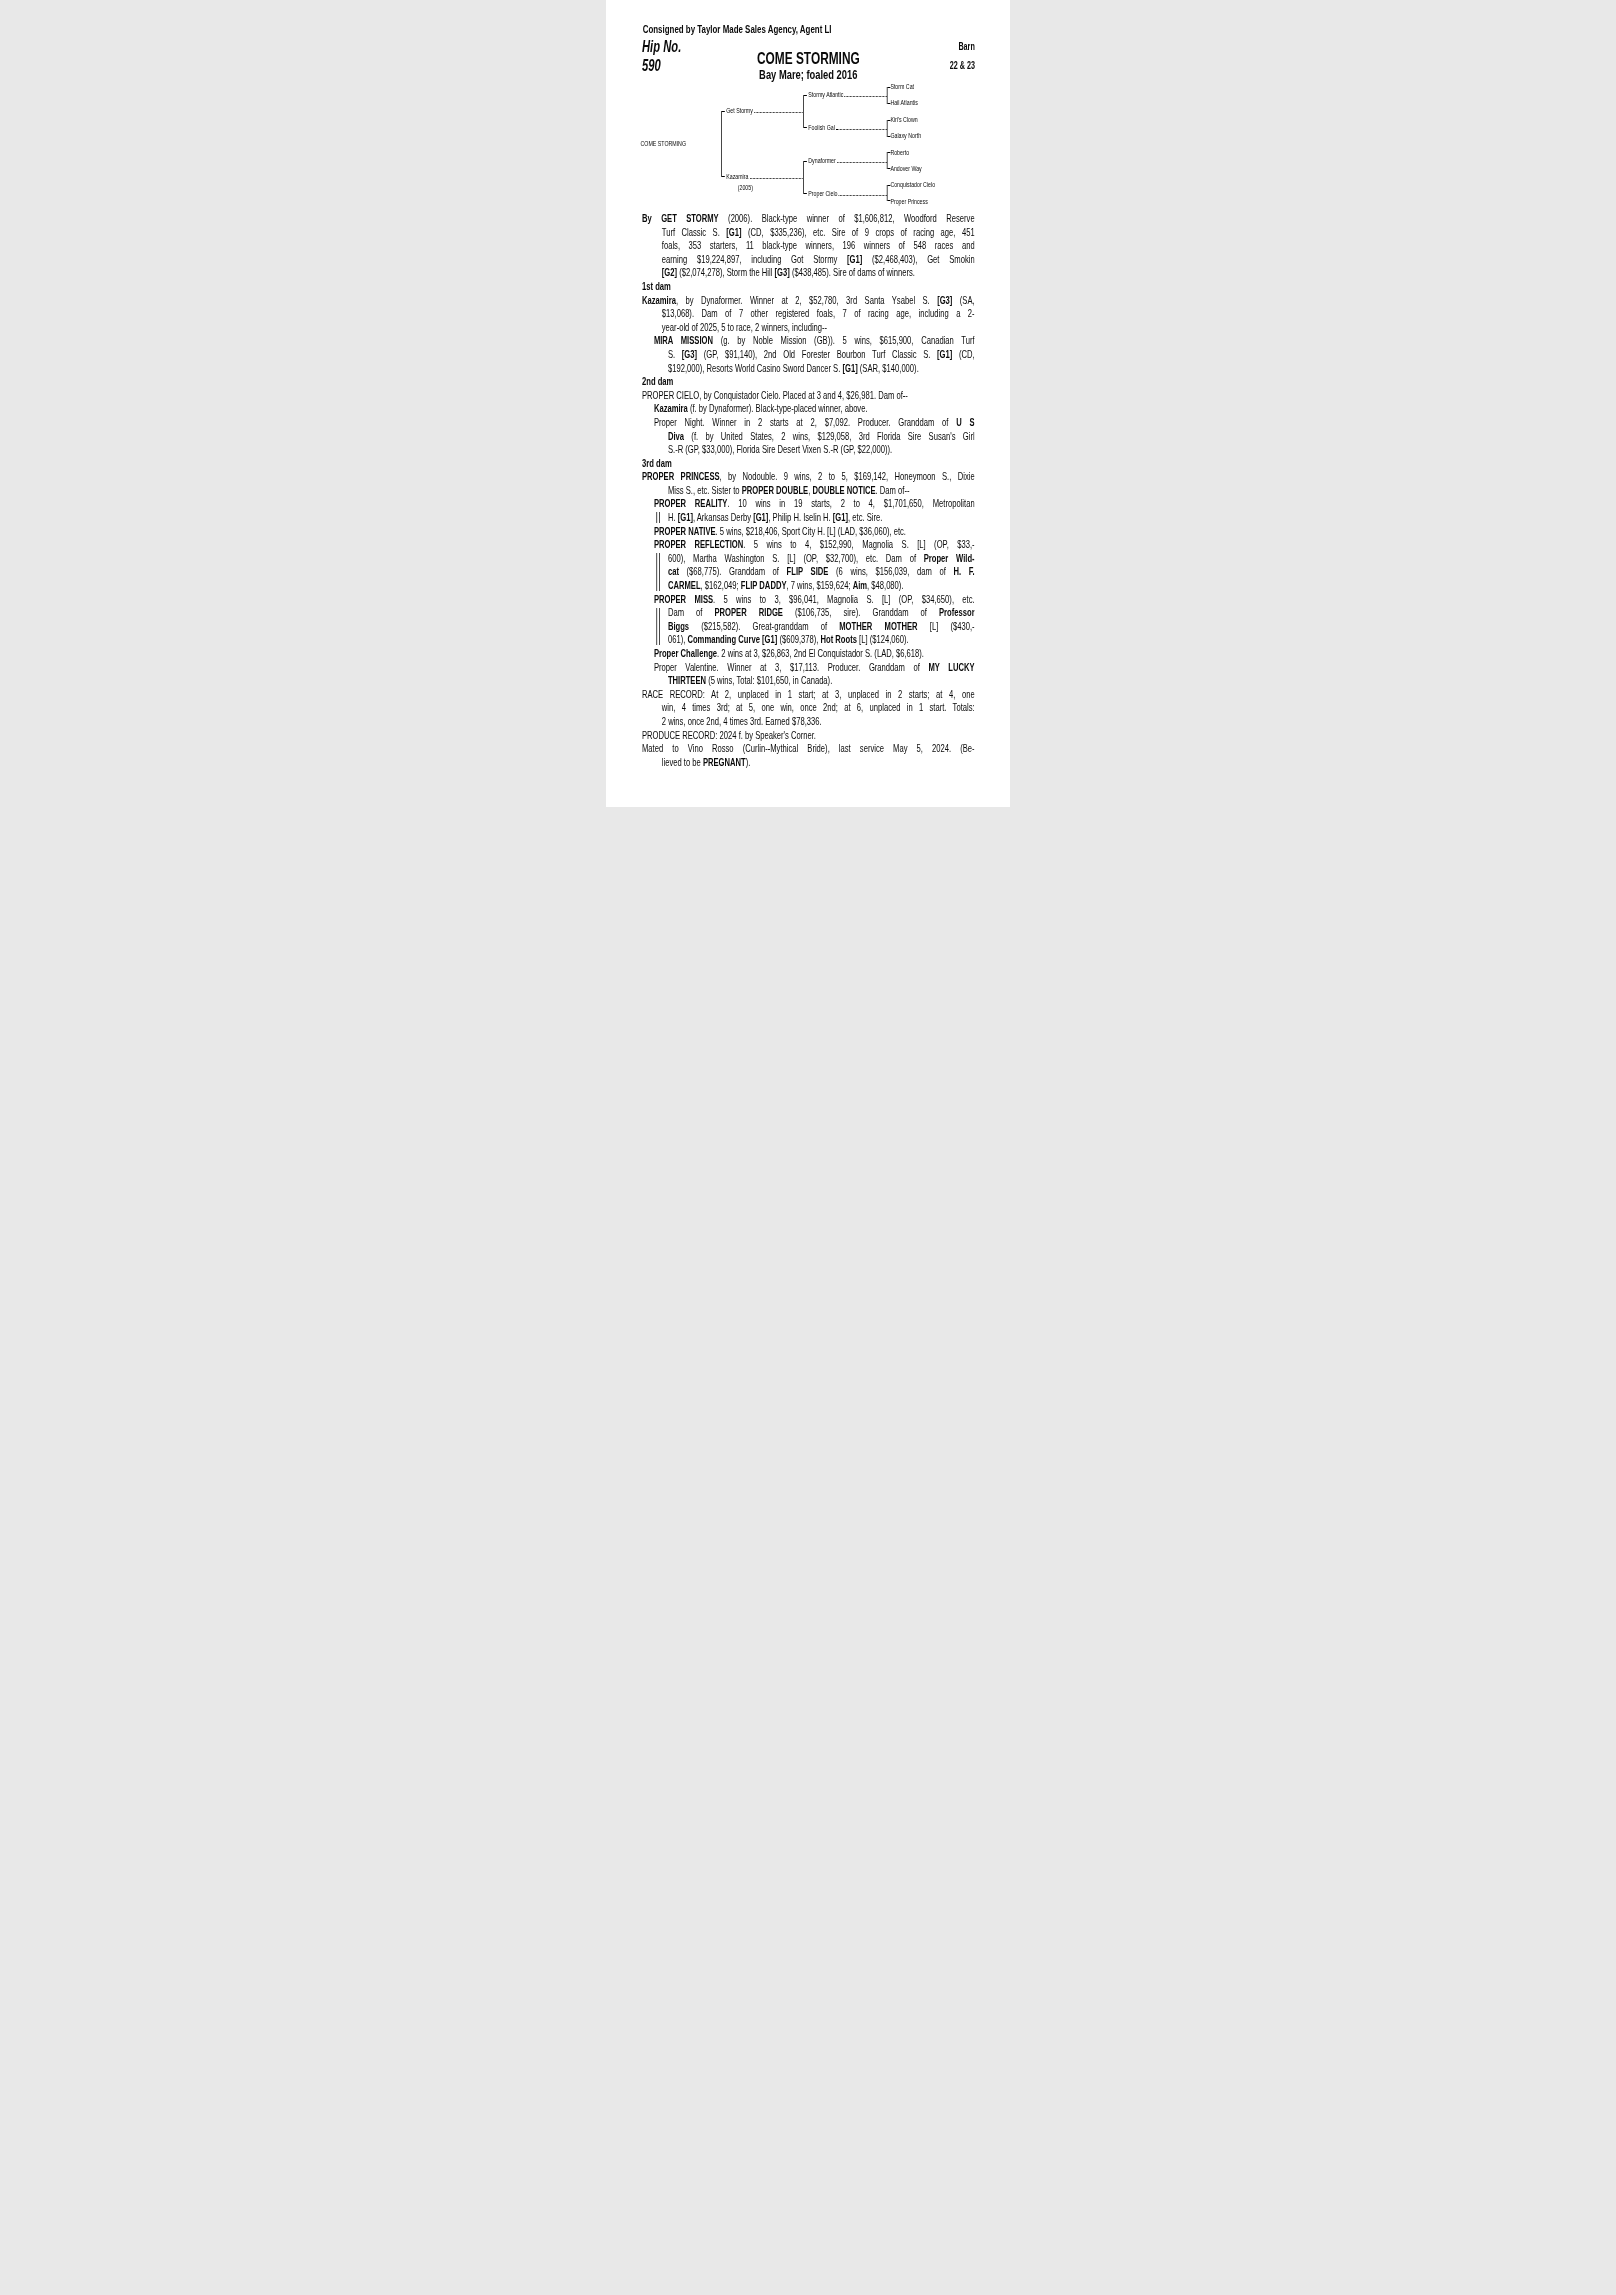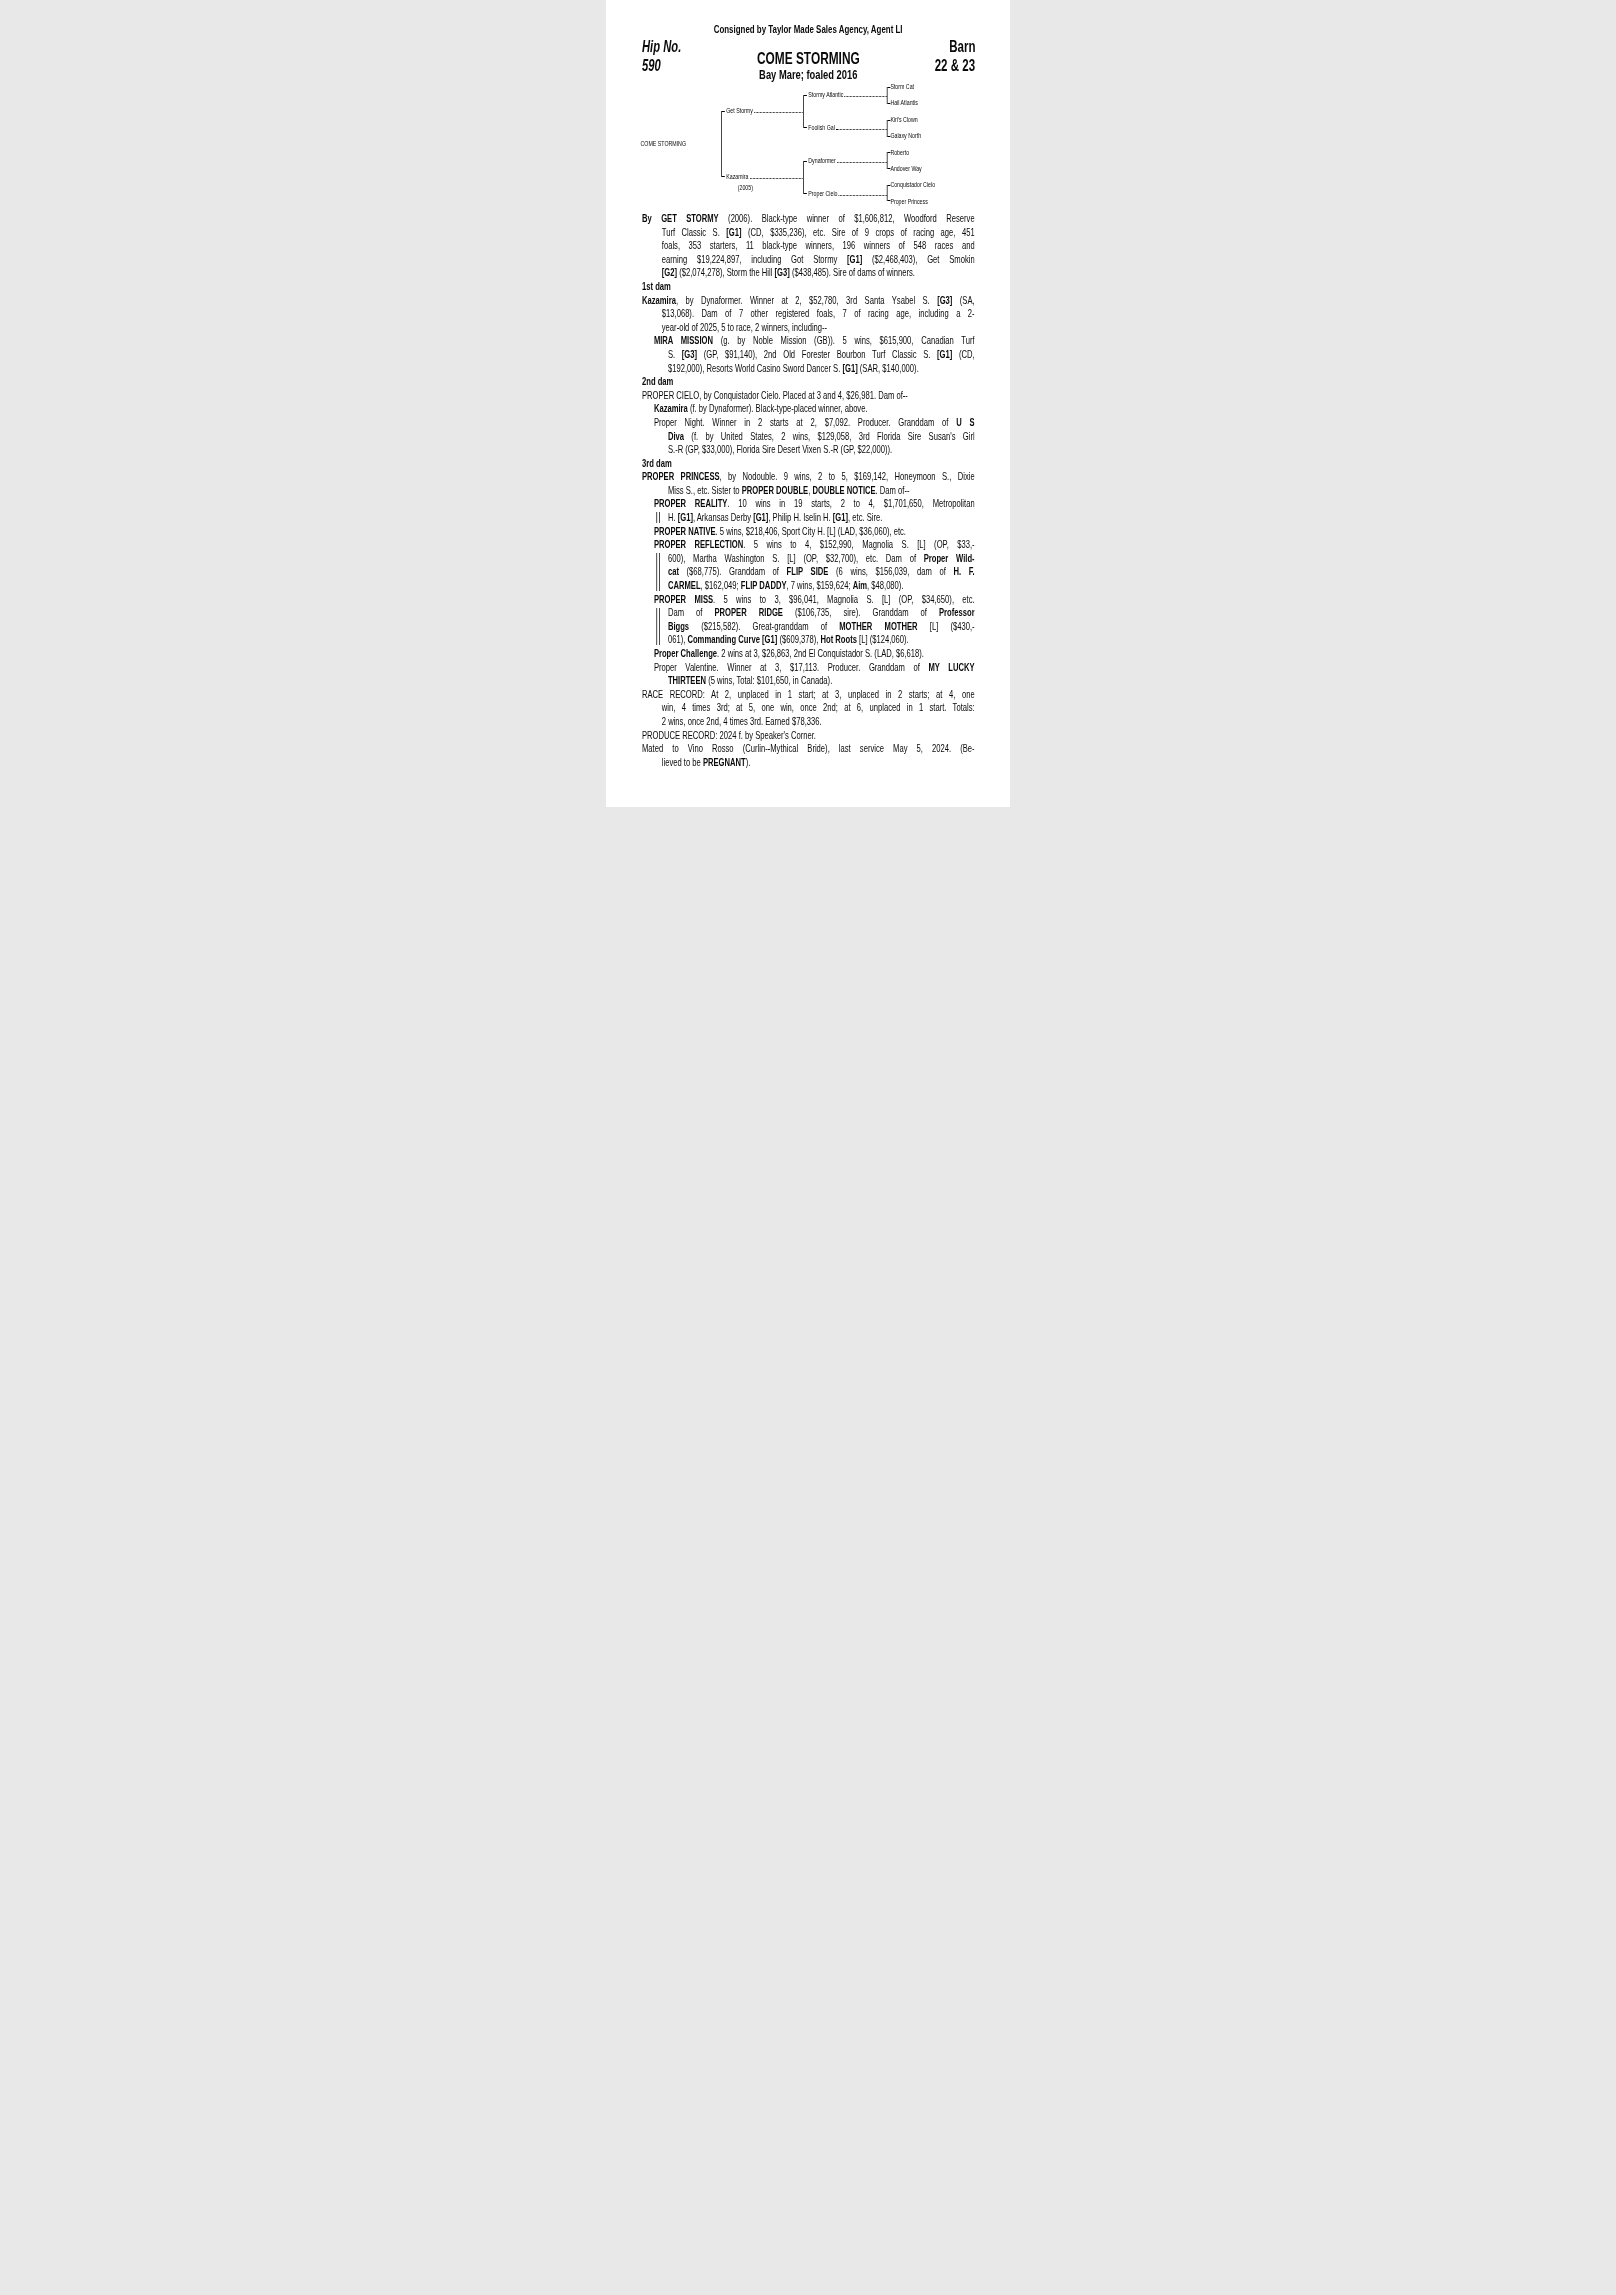--- a/index.html
+++ b/index.html
@@ -6,29 +6,29 @@
   .page{
     position:relative;
     width:404px;height:807px;
     margin:0 auto;
     background:#ffffff;
     font-family:"Liberation Sans","DejaVu Sans",sans-serif;
     color:#0a0a0a;
     overflow:hidden;
   }
   
-  .consigned{position:absolute;top:23px;left:0;right:0;text-align:center;
+  .consigned{position:absolute;top:23px;left:0;right:0;
     font-size:11px;font-weight:bold;white-space:nowrap;}
   .titleline{position:absolute;top:49px;left:0;right:0;text-align:center;
     font-size:16.5px;font-weight:bold;white-space:nowrap;}
   .descline{position:absolute;top:67px;left:0;right:0;text-align:center;
     font-size:13px;font-weight:bold;white-space:nowrap;}
   .hipblock{position:absolute;top:37px;left:36px;font-size:15.6px;font-weight:bold;font-style:italic;}
   .hipblock .hline{height:19px;line-height:19px;white-space:nowrap;}
-  .barnblock{position:absolute;top:37px;right:35px;font-size:16px;font-weight:bold;text-align:right;}
+  .barnblock{position:absolute;top:37px;right:35px;font-size:10px;font-weight:bold;text-align:right;}
   .barnblock .hline{height:19px;line-height:19px;white-space:nowrap;}
   .cxc{display:inline-block;transform:scaleX(0.72);transform-origin:50% 0;}
   .cxl{display:inline-block;transform:scaleX(0.72);transform-origin:0 0;}
   .cxr{display:inline-block;transform:scaleX(0.72);transform-origin:100% 0;}
   
   .pedigree{position:absolute;left:0;top:0;width:561px;height:216px;
     transform:scaleX(0.72);transform-origin:0 0;font-size:7.3px;}
   .pcell{position:absolute;display:flex;align-items:flex-end;height:7.8px;
     line-height:7.8px;white-space:nowrap;}
   .pname{flex:0 0 auto;}

